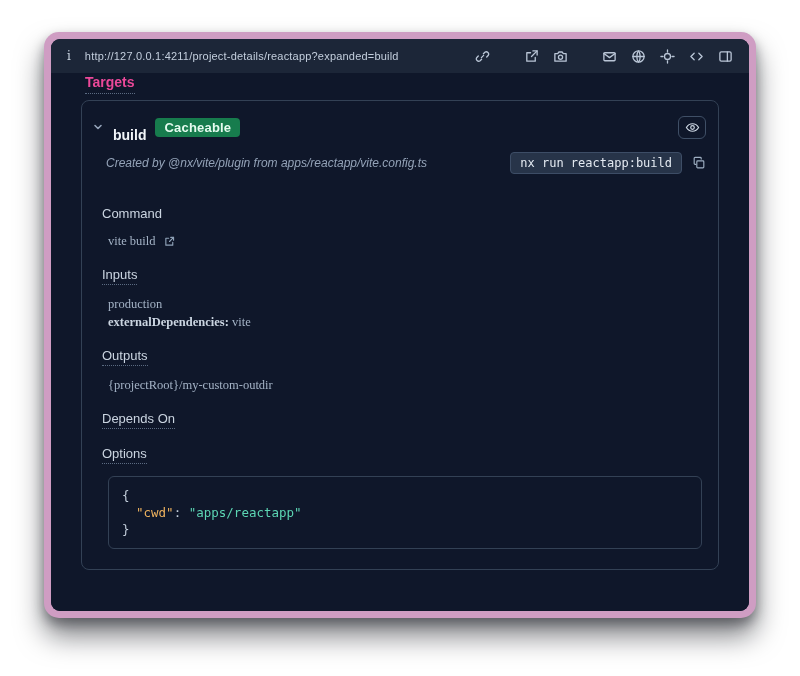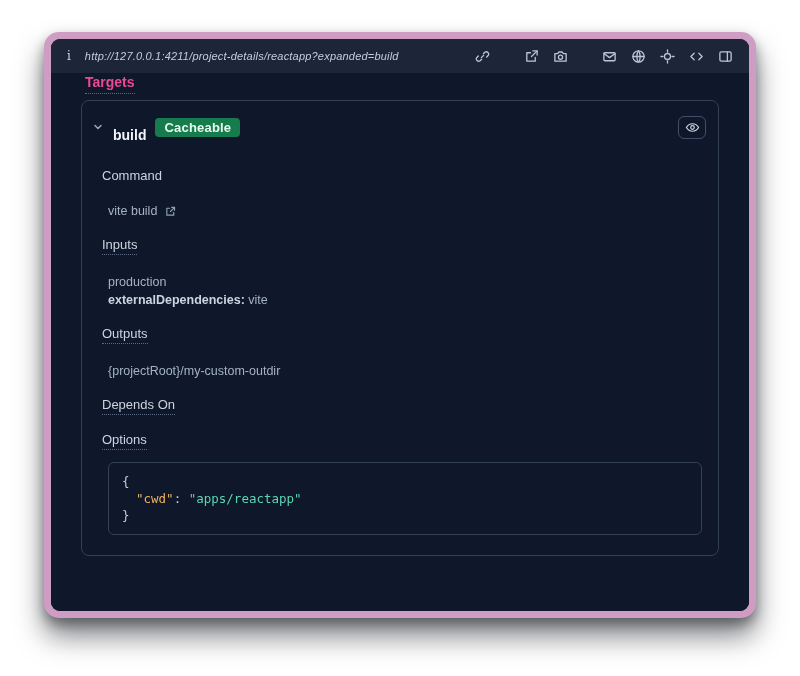--- a/index.html
+++ b/index.html
@@ -17,21 +17,21 @@
     background: var(--content_bg, #0f172a);
   }
 
   
   .titlebar {
     height:34px; flex:0 0 34px; background: var(--titlebar_bg, #1c2638);
     display:flex; align-items:center; padding:0 16px; color:#bcc8d8;
   }
   .info-glyph { font-size:12px; color:#cdd7e4; font-family:"DejaVu Serif", serif; }
   .url-text { flex:1; margin-left:14px; font-size:11px; color:#c3cedd; letter-spacing:.2px;
-              white-space:nowrap; overflow:hidden;font-style:italic; }
+              white-space:nowrap; overflow:hidden; }
   .tb-icons { display:flex; align-items:center; gap:13px; }
   .tb-btn { width:16px; height:16px; display:flex; align-items:center; justify-content:center;
             color:#b9c5d6; cursor:pointer; }
   .tb-btn svg { width:15px; height:15px; }
   .tb-gap { margin-left:20px; }
 
   
   .content { flex:1; background:var(--content_bg,#0f172a); padding:0 30px; overflow:hidden; }
 
   .page-heading {
@@ -64,21 +64,21 @@
     white-space:nowrap;
   }
   .copy-btn { color:#9fb0c3; display:flex; cursor:pointer; }
   .copy-btn svg { width:14px; height:14px; }
 
   .card-body { padding:2px 14px 18px 10px; }
   .section { margin-top:15px; }
   .section-label { color:var(--accent_text,#cbd5e1); font-size:13px;margin-left:10px; }
   .dotted { display:inline-block; border-bottom:1px dotted #5b6b82; padding-bottom:2px; }
   .value-block {
-    margin:18px 0 0 16px; font-family:Liberation Sans, sans-serif;
+    margin:10px 0 0 16px; font-family:Liberation Serif, serif;
     font-size:12.5px; color:#a4b3c6; line-height:18px;
   }
   .cmd-row { display:flex; align-items:center; gap:7px; }
   .ext-link { color:#8fa2b8; display:flex; cursor:pointer; }
   .ext-link svg { width:13px; height:13px; }
   .dep-key { font-weight:700; color:#cbd5e1; }
 
   .code-box {
     margin:12px 2px 2px 16px; border:1px solid var(--card_border,#334155); border-radius:6px;
     padding:10px 13px; font-family:"DejaVu Sans Mono", monospace; font-size:12.5px;
@@ -167,20 +167,30 @@
           <span class="card-title">build</span>
           <span class="badge">Cacheable</span>
           <span class="eye-btn">
             <svg viewBox="0 0 16 16" fill="none" stroke="currentColor" stroke-width="1.3" stroke-linecap="round" stroke-linejoin="round">
               <path d="M1.5 8s2.3-4 6.5-4 6.5 4 6.5 4-2.3 4-6.5 4S1.5 8 1.5 8z"></path>
                 <circle cx="8" cy="8" r="1.9"></circle>
             </svg>
           </span>
         </div>
 
+        <div class="created-row">
+          <span class="created-text">Created by @nx/vite/plugin from apps/reactapp/vite.config.ts</span>
+          <span class="run-chip">nx run reactapp:build</span>
+          <span class="copy-btn">
+            <svg viewBox="0 0 16 16" fill="none" stroke="currentColor" stroke-width="1.3" stroke-linecap="round" stroke-linejoin="round">
+              <rect x="5.5" y="5.5" width="8" height="8" rx="1"></rect>
+              <path d="M10.5 3.5v-1a1 1 0 0 0-1-1h-6a1 1 0 0 0-1 1v6a1 1 0 0 0 1 1h1"></path>
+            </svg>
+          </span>
+        </div>
 
         <div class="card-body">
 
           <div class="section">
             <span class="section-label">Command</span>
             <div class="value-block cmd-row">
               <span>vite build</span>
               <span class="ext-link">
                 <svg viewBox="0 0 16 16" fill="none" stroke="currentColor" stroke-width="1.4" stroke-linecap="round" stroke-linejoin="round">
                   <path d="M7 4H3.5v8.5H12V9"></path>

